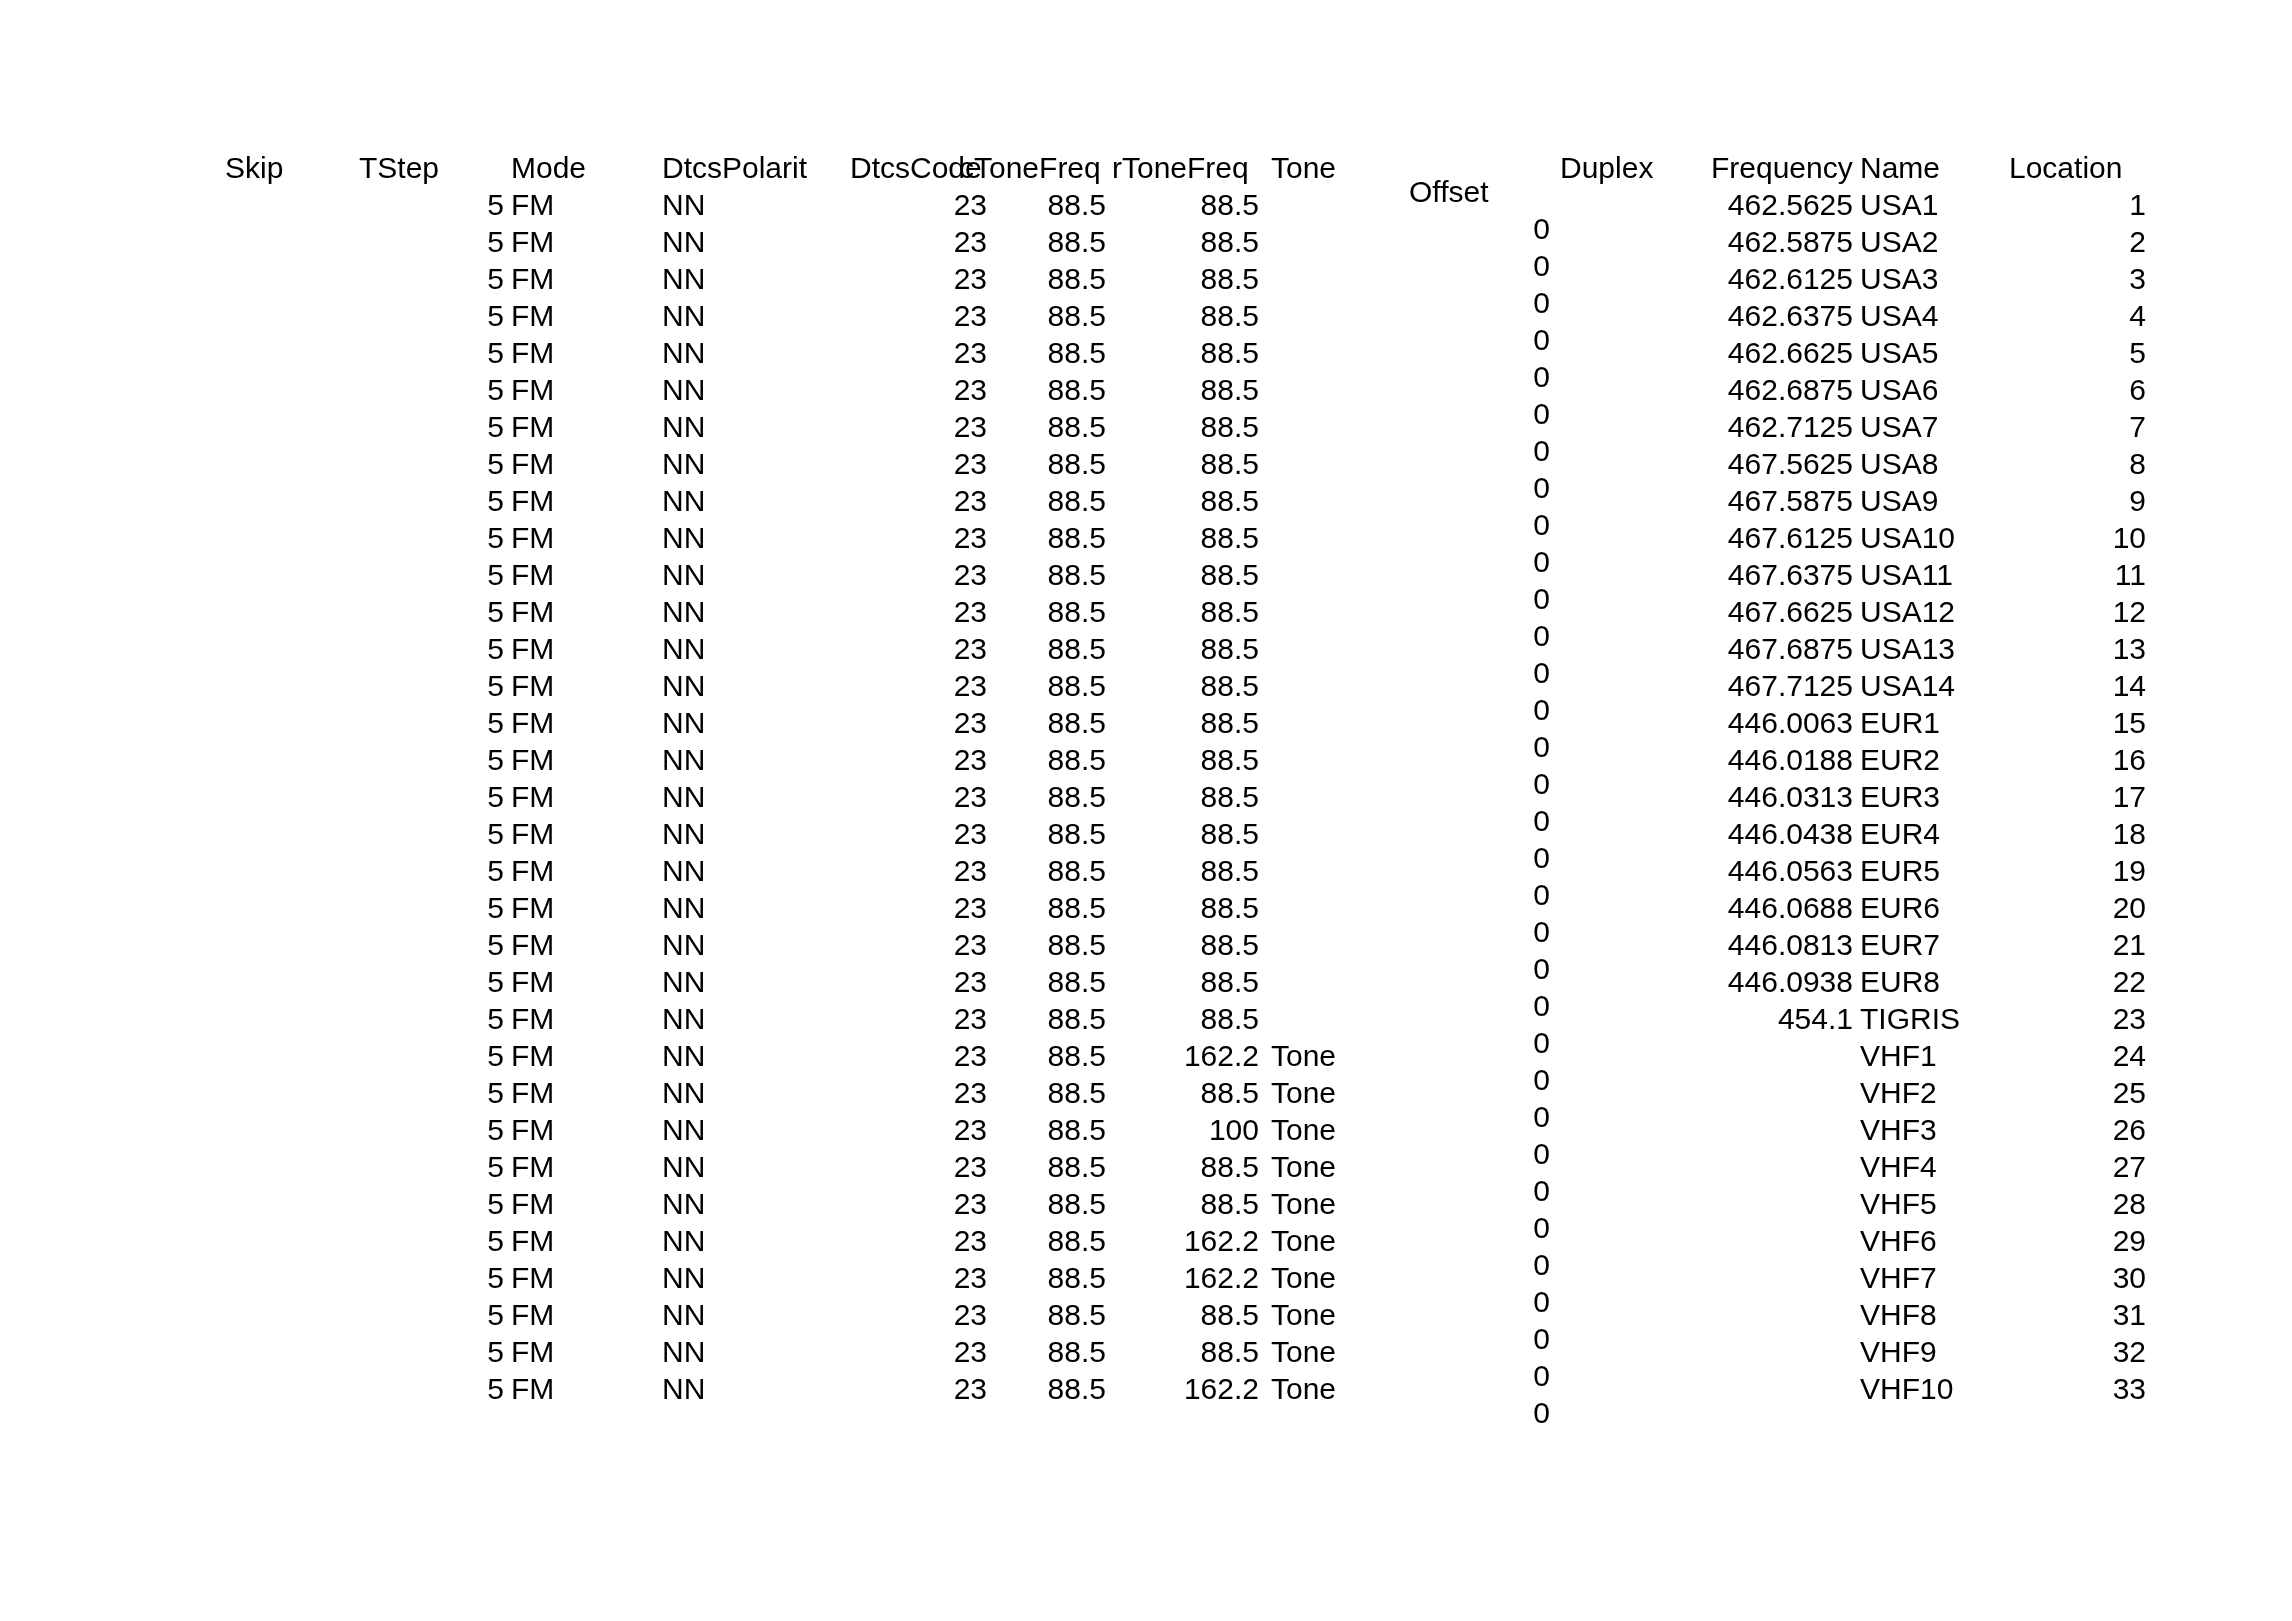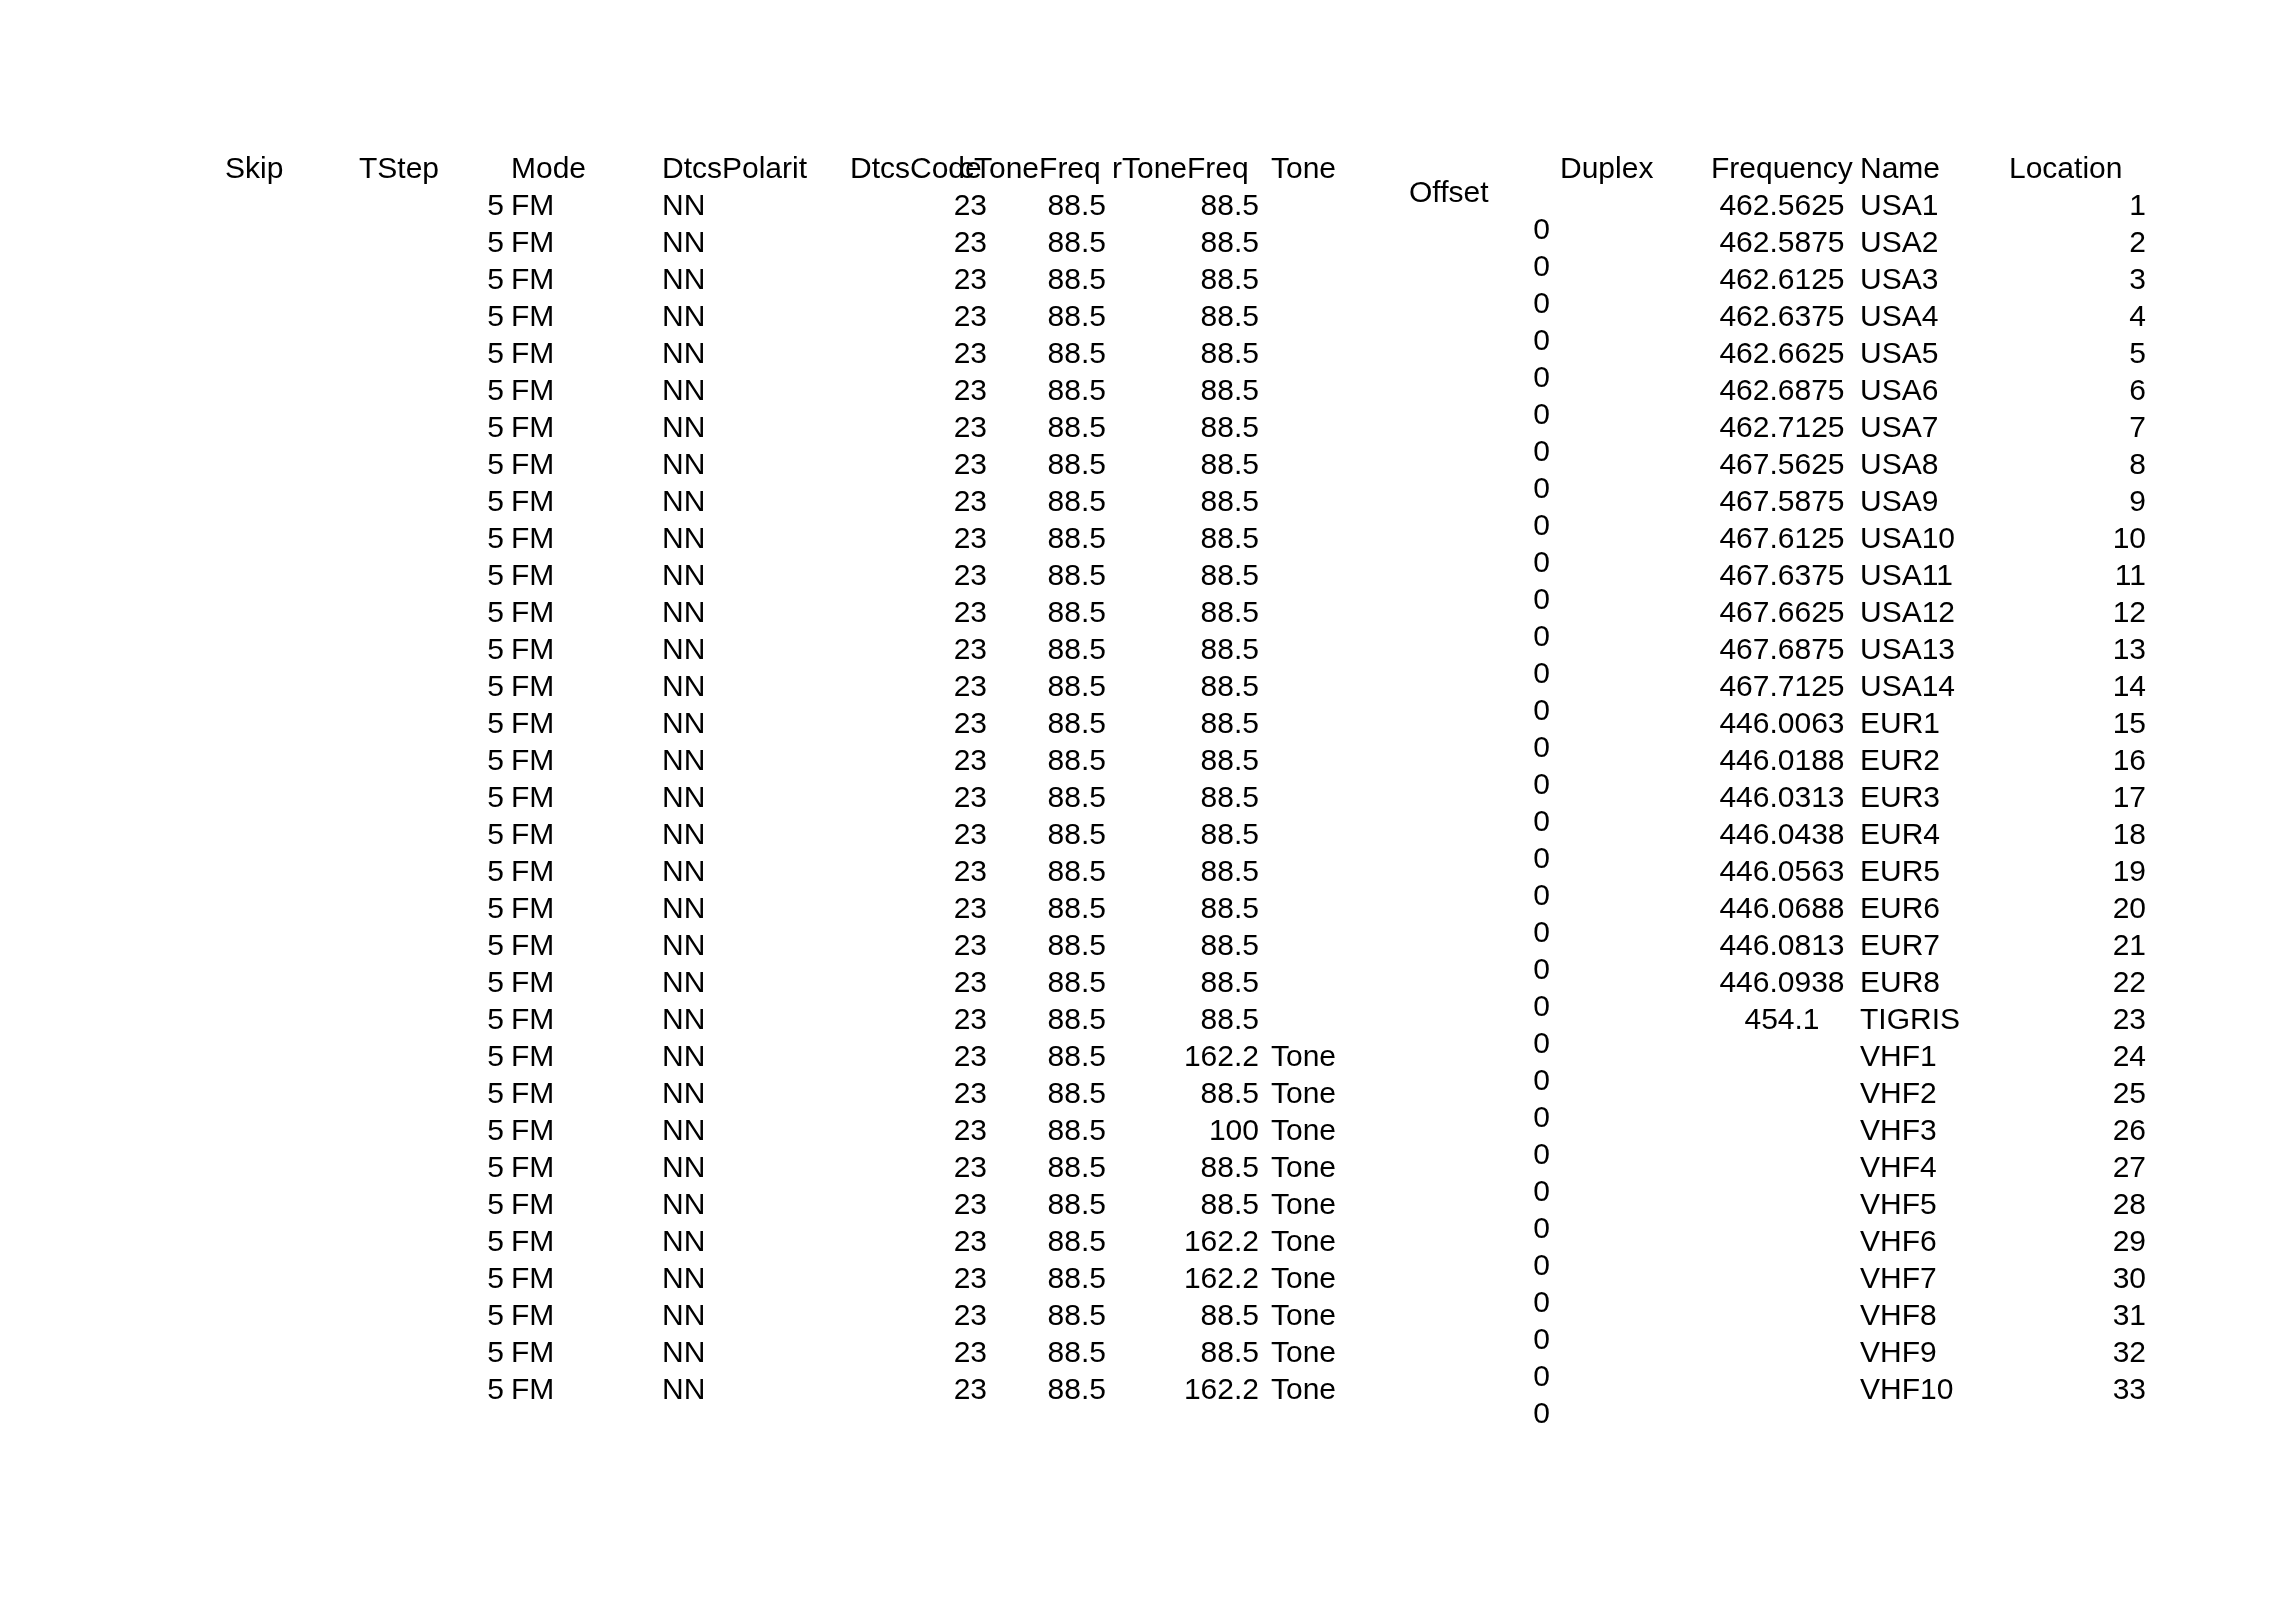--- a/index.html
+++ b/index.html
@@ -21,21 +21,21 @@
   .c-skip       {left:225px;  width:147px;}
   .c-tstep      {left:359px;  width:145px; text-align:right;}
   .c-mode       {left:511px;  width:147px;}
   .c-dtcspolarit{left:662px;  width:147px;}
   .c-dtcscode   {left:850px;  width:137px; text-align:right;}
   .c-ctonefreq  {left:959px;  width:147px; text-align:right;}
   .c-rtonefreq  {left:1112px; width:147px; text-align:right;}
   .c-tone       {left:1271px; width:137px;}
   .c-offset     {left:1409px; width:141px; text-align:right;margin-top:24px;}
   .c-duplex     {left:1560px; width:142px;}
-  .c-frequency  {left:1711px; width:142px; text-align:center;}
+  .c-frequency  {left:1711px; width:142px; text-align:right;}
   .c-name       {left:1860px; width:147px;}
   .c-location   {left:2009px; width:137px; text-align:right;}
   
   #header-row .cell{text-align:left;}
 </style>
 </head>
 <body>
 
 <div class="page">
   <div class="row" id="header-row">

